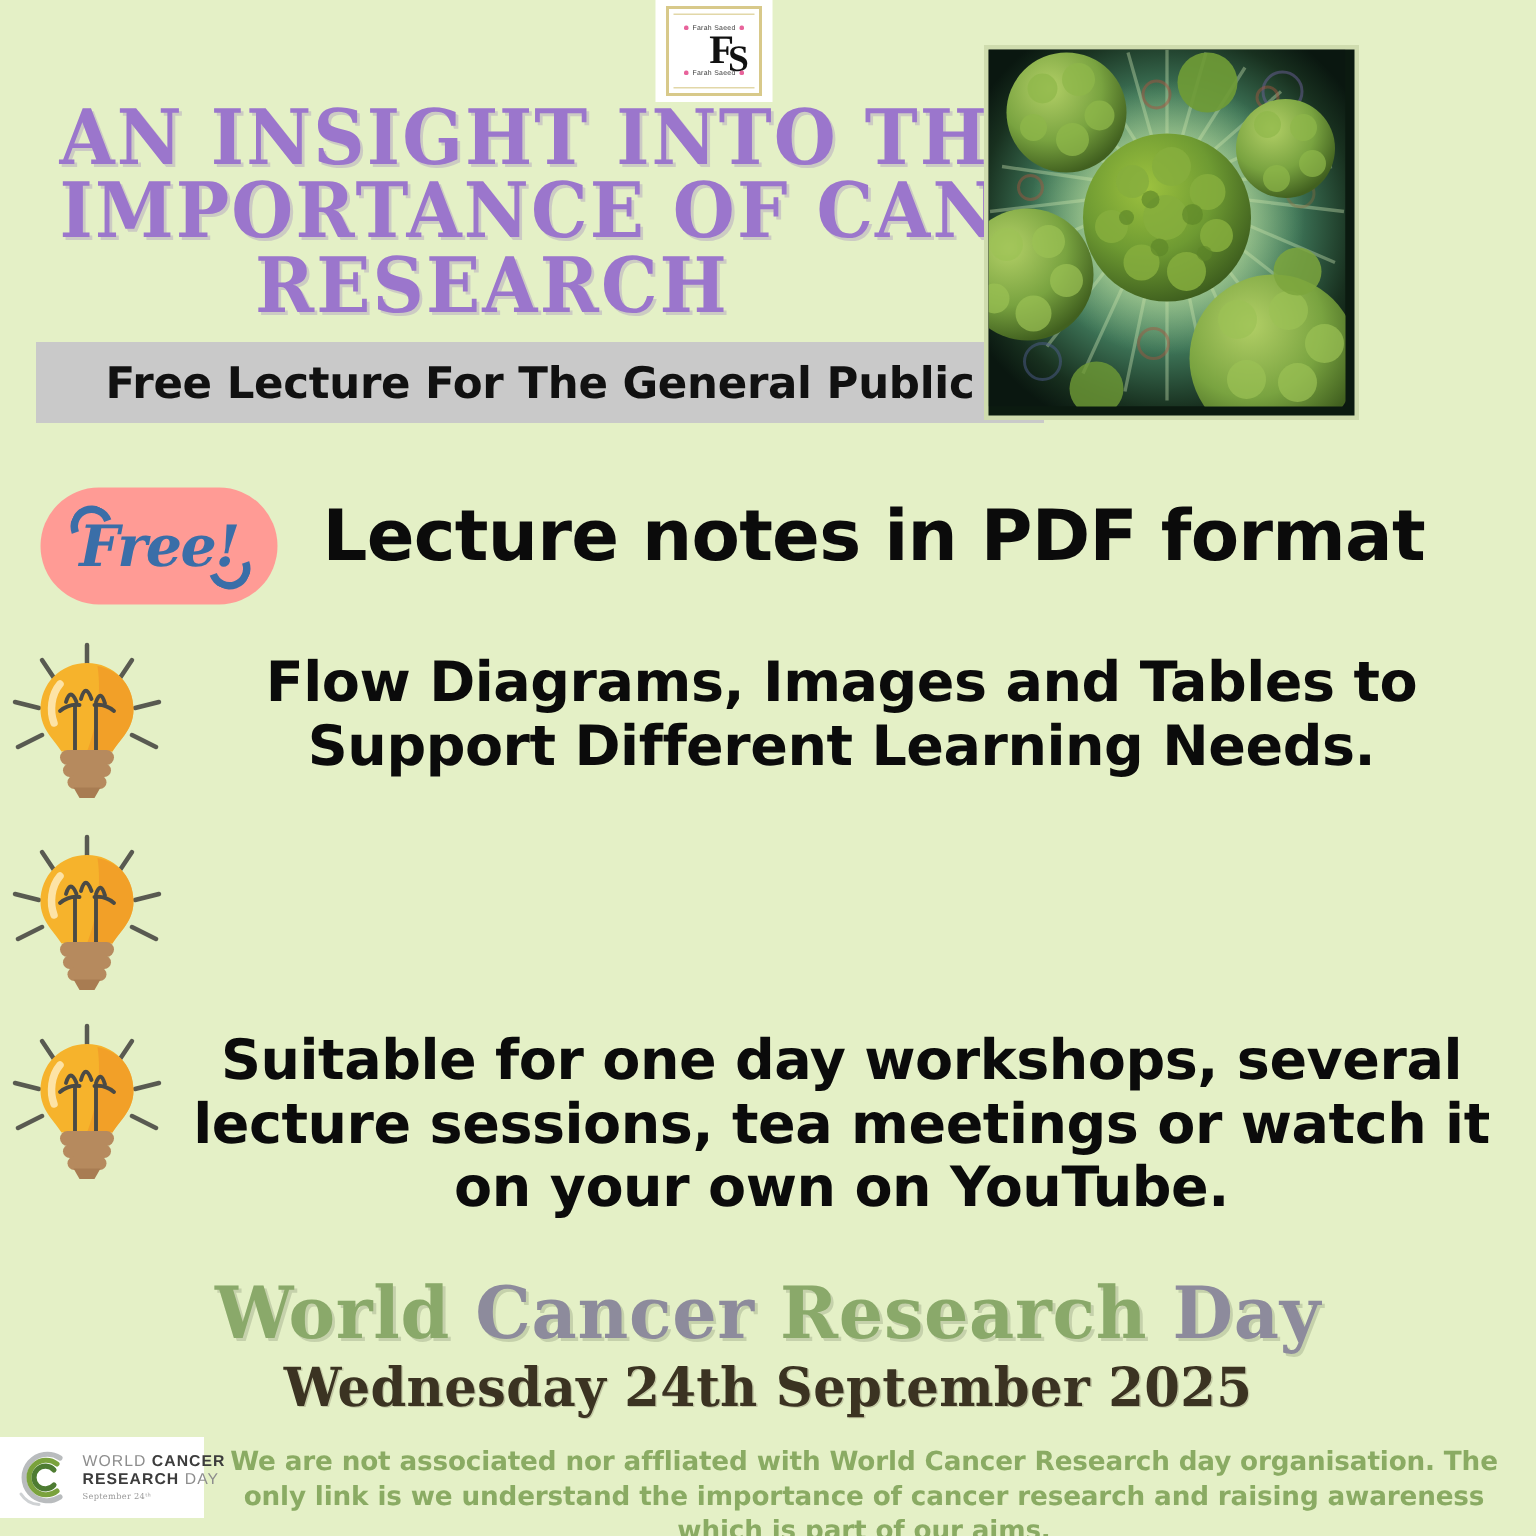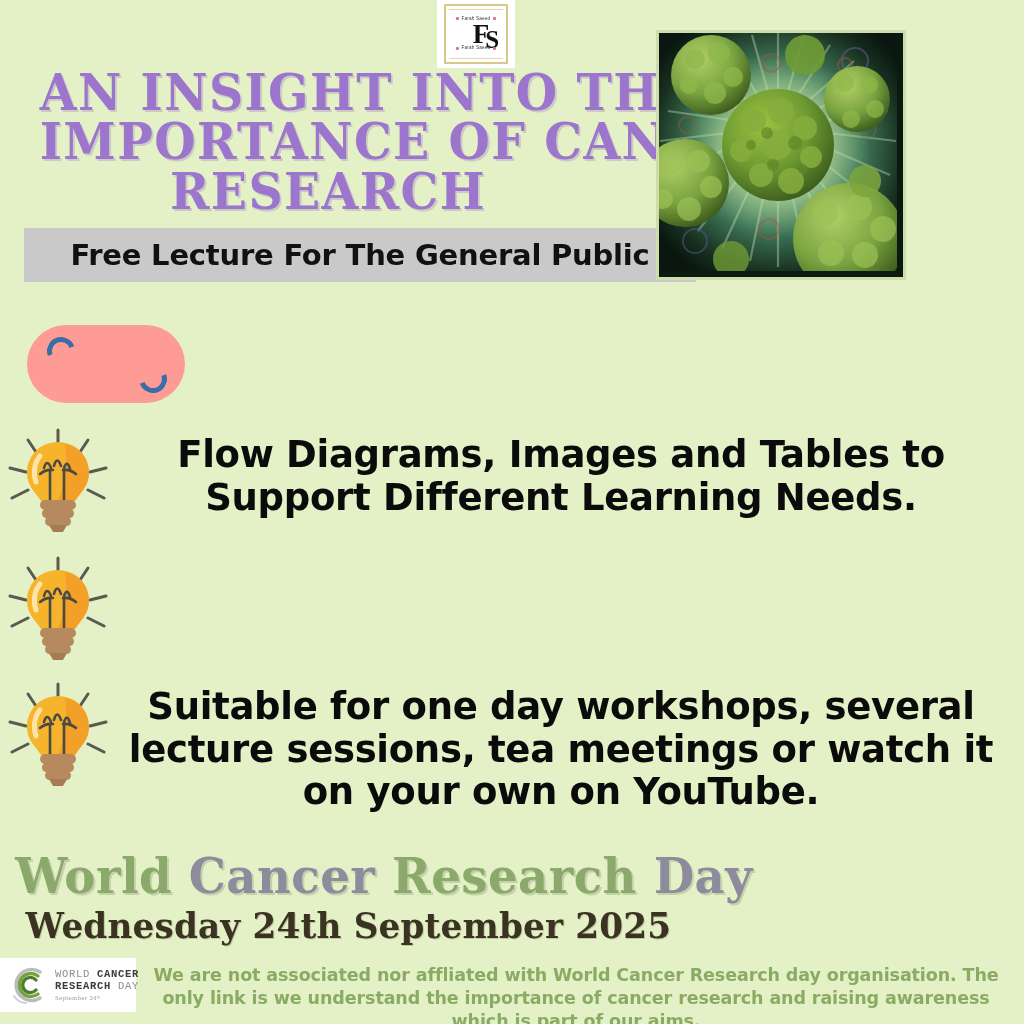--- a/index.html
+++ b/index.html
@@ -227,20 +227,21 @@
   #bullet-1 .bullet-text { padding-top: 10px; }
   #bullet-2 .bullet-text { padding-top: 10px; }
   #bullet-3 .bullet-text { padding-top: 8px; }
 
   
   .event-block {
     position: absolute;
     left: 0;
     top: 852px;
     width: 1024px;
+    text-align: center;
   }
   .event-title {
     font-family: "DejaVu Serif", "Liberation Serif", serif;
     font-weight: bold;
     font-size: 48px;
     line-height: 1;
     letter-spacing: 0.5px;
     transform: scaleX(0.97);
     text-shadow: 2px 2px 0 rgba(120,130,100,0.28);
   }
@@ -282,21 +283,21 @@
     width: 44px;
     height: 44px;
     position: relative;
   }
   .wcrd-mark svg { display: block; }
   .wcrd-words {
     margin-left: 5px;
     line-height: 1.12;
   }
   .wcrd-l1, .wcrd-l2 {
-    font-family: Liberation Mono, monospace;
+    font-family: Liberation Sans, sans-serif;
     font-size: 10.5px;
     letter-spacing: 0.7px;
     color: #8d8d8d;
     white-space: nowrap;
   }
   .wcrd-l1 b, .wcrd-l2 b { color: #3c3c3c; }
   .wcrd-l3 {
     font-family: "DejaVu Serif", serif;
     font-size: 5.5px;
     color: #9a9a9a;
@@ -470,22 +471,24 @@
     </g>
     <circle cx="146" cy="22" r="20" fill="#6f9b36" opacity="0.92"></circle>
     <circle cx="206" cy="148" r="16" fill="#7da63d" opacity="0.85"></circle>
     <circle cx="72" cy="226" r="18" fill="#6f9b36" opacity="0.8"></circle>
   </svg>
 </div>
 
 <div class="free-row">
   <div class="free-badge">
     <span class="free-mark tl"></span>
+    <span class="free-badge-text">Free!</span>
     <span class="free-mark br"></span>
   </div>
+  <div class="free-headline">Lecture notes in PDF format</div>
 </div>
 
 <div class="bullet-row" id="bullet-1">
   <div class="bulb">
     <svg width="112" height="112" viewBox="0 0 112 112">
       <g stroke="#4a4a45" stroke-width="3" stroke-linecap="round" opacity="0.9">
         <line x1="56" y1="6" x2="56" y2="20"></line>
         <line x1="26" y1="16" x2="34" y2="28"></line>
         <line x1="86" y1="16" x2="78" y2="28"></line>
         <line x1="8" y1="44" x2="24" y2="48"></line>

